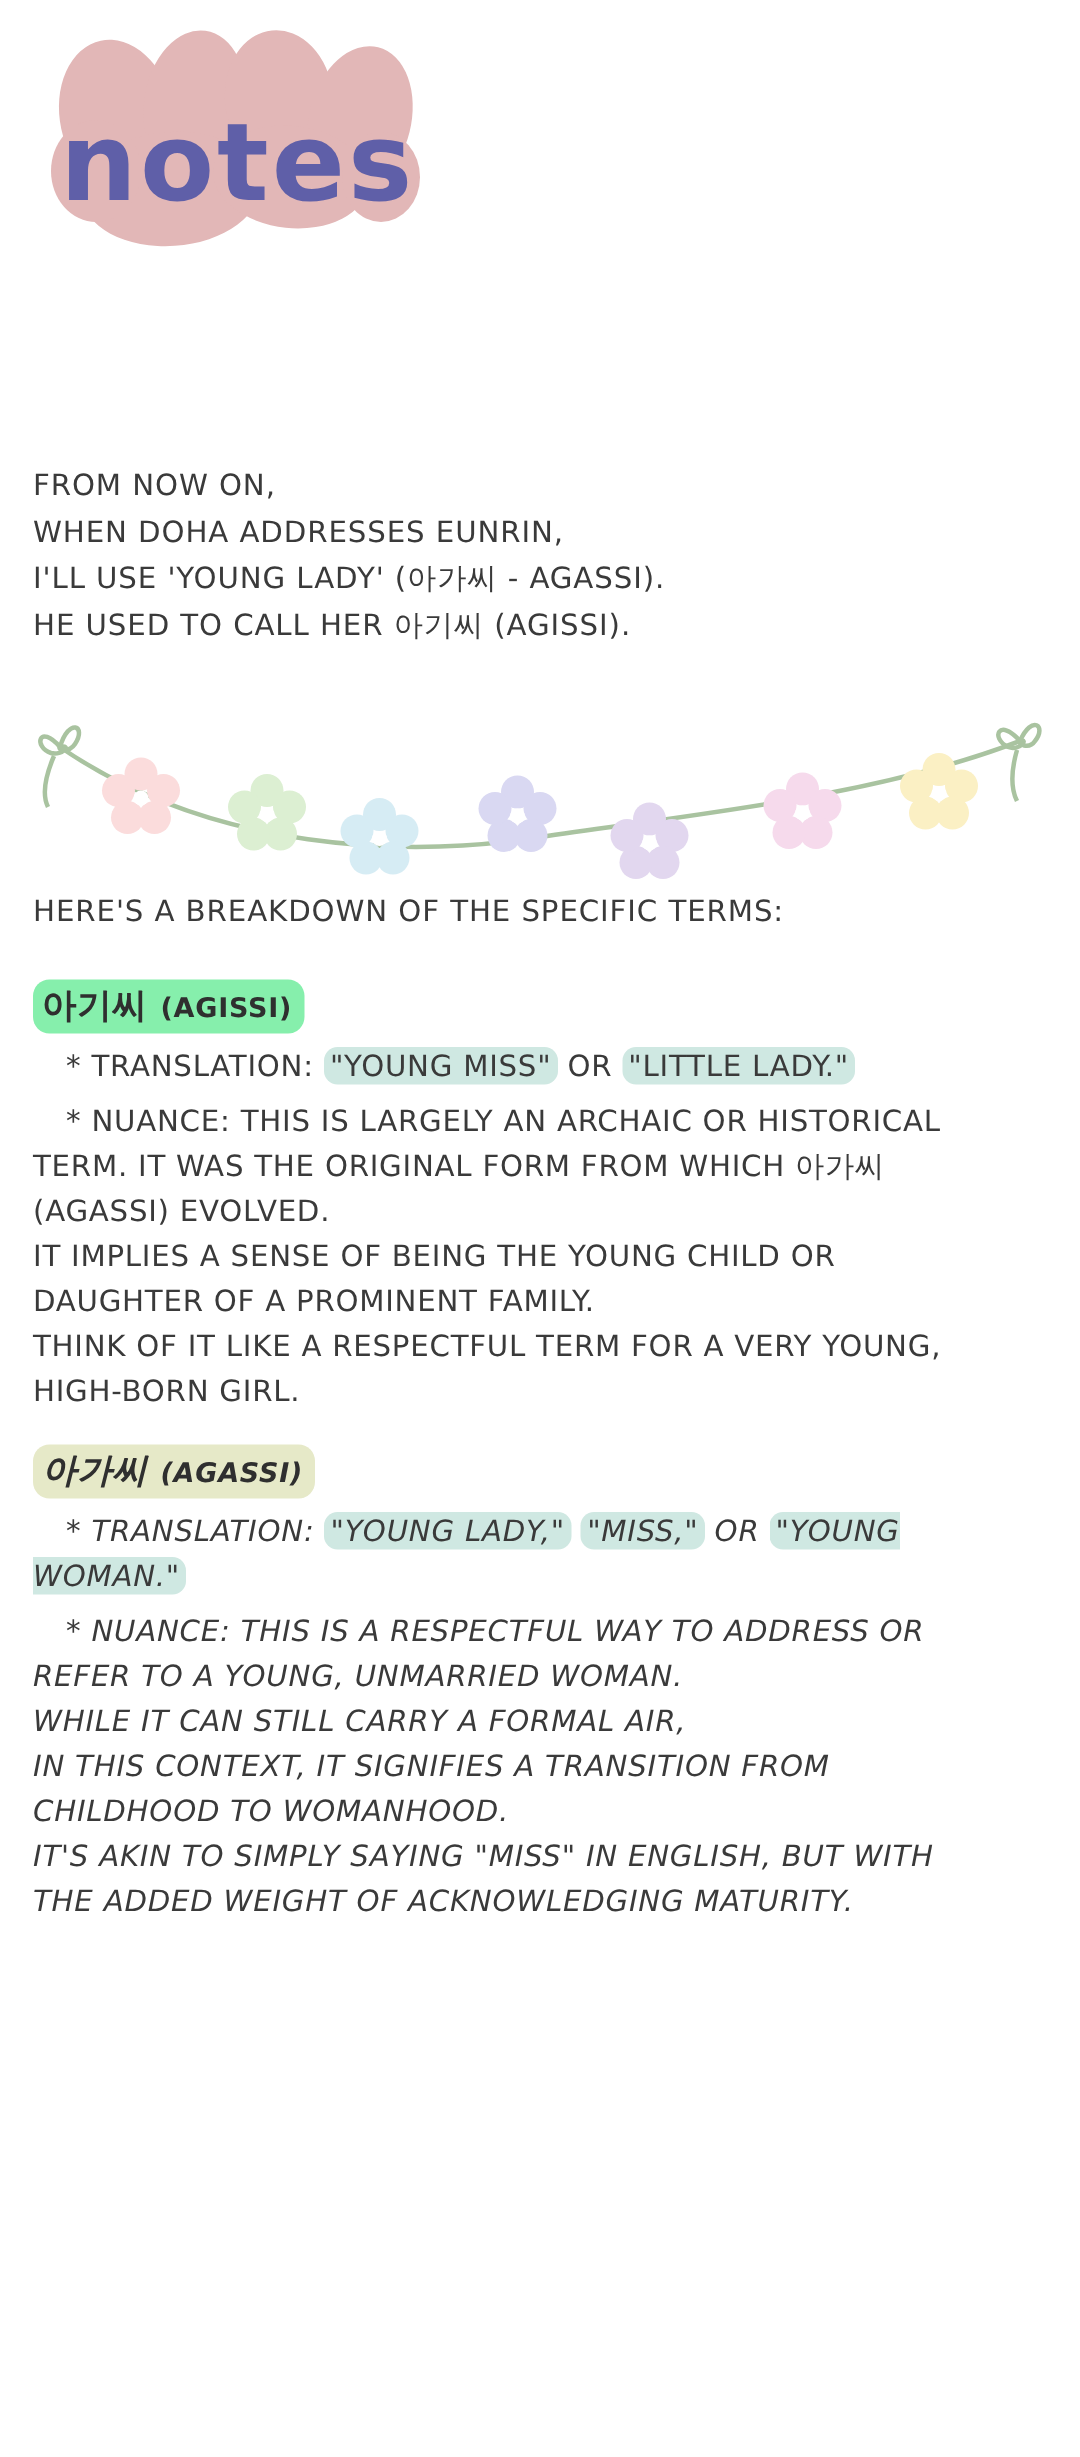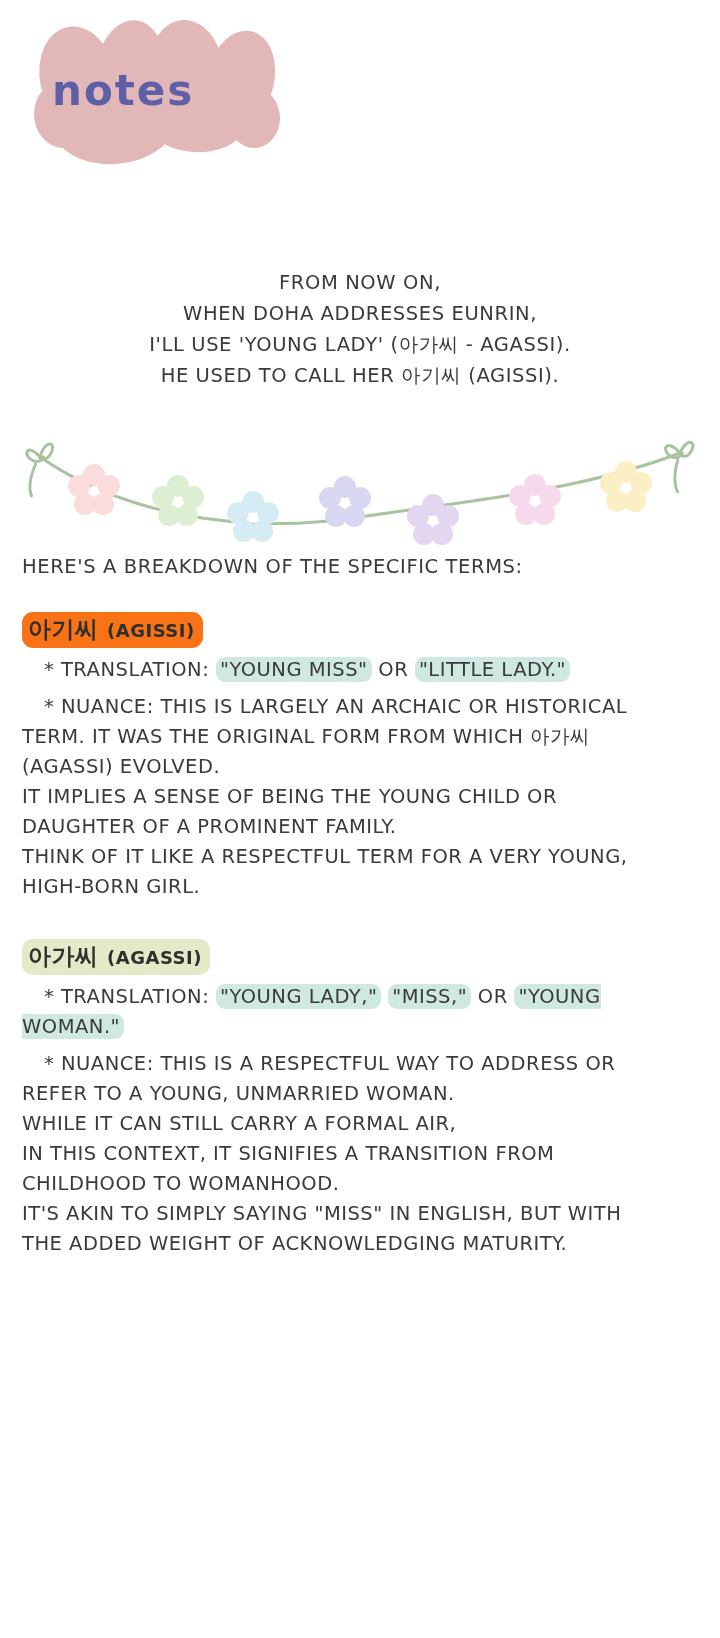--- a/index.html
+++ b/index.html
@@ -25,44 +25,44 @@
   .blob-wrap {
     position: absolute;
     top: 18px;
     left: 18px;
     width: 300px;
     height: 160px;
   }
   .blob-wrap svg { display: block; }
   .notes-title {
     position: absolute;
-    left: 52px;
+    left: 40px;
     top: 66px;
     font-family: "DejaVu Sans", sans-serif;
-    font-size: 42px;
+    font-size: 72px;
     font-weight: bold;
     letter-spacing: 2px;
     color: #5f5fa8;
     text-transform: lowercase;
   }
 
   
   .content {
     padding: 0 22px;
   }
   .para {
     font-family: "DejaVu Sans", sans-serif;
     font-size: 19.5px;
     line-height: 31px;
     letter-spacing: 0.6px;
     color: #3a3a3a;
     text-transform: uppercase;
     white-space: pre-line;
   }
-  .para.intro { margin-top: 67px; text-align: center; }
+  .para.intro { margin-top: 108px; }
   .para.gap { margin-top: 26px; }
 
   
   .divider {
     margin-top: 44px;
     width: 100%;
     height: 120px;
   }
   .divider svg { display: block; }
 
@@ -81,21 +81,21 @@
     font-size: 23px;
     font-weight: bold;
     letter-spacing: 0.5px;
     color: #2f2f2f;
     padding: 2px 8px 3px 6px;
     border-radius: 11px;
   }
   .term-heading .romaja {
     font-size: 18px;
   }
-  .hl-agissi { background: #f97316; }
+  .hl-agissi { background: #86efac; }
   .hl-agassi { background: #e6e9c8; }
 
   .term-lines {
     margin-top: 7px;
     font-family: "DejaVu Sans", sans-serif;
     font-size: 19.5px;
     line-height: 30px;
     letter-spacing: 0.5px;
     text-transform: uppercase;
     color: #3a3a3a;
@@ -241,21 +241,21 @@
     <div class="term-lines"><span class="indent"></span><span>* TRANSLATION: </span><span class="mark-mint">"YOUNG MISS"</span><span> OR </span><span class="mark-mint">"LITTLE LADY."</span></div>
     <div class="term-lines"><span class="indent"></span><span>* NUANCE: THIS IS LARGELY AN ARCHAIC OR HISTORICAL
 TERM. IT WAS THE ORIGINAL FORM FROM WHICH 아가씨
 (AGASSI) EVOLVED.
 IT IMPLIES A SENSE OF BEING THE YOUNG CHILD OR
 DAUGHTER OF A PROMINENT FAMILY.
 THINK OF IT LIKE A RESPECTFUL TERM FOR A VERY YOUNG,
 HIGH-BORN GIRL.</span></div>
   </div>
 
-  <div class="term-block" style="margin-top:37px;">
+  <div class="term-block" style="margin-top:20px;font-style:italic;">
     <div class="term-heading hl-agassi">
       <span>아가씨</span>
       <span class="romaja">(AGASSI)</span>
     </div>
     <div class="term-lines"><span class="indent"></span><span>* TRANSLATION: </span><span class="mark-mint">"YOUNG LADY,"</span><span> </span><span class="mark-mint">"MISS,"</span><span> OR </span><span class="mark-mint">"YOUNG WOMAN."</span></div>
     <div class="term-lines"><span class="indent"></span><span>* NUANCE: THIS IS A RESPECTFUL WAY TO ADDRESS OR
 REFER TO A YOUNG, UNMARRIED WOMAN.
 WHILE IT CAN STILL CARRY A FORMAL AIR,
 IN THIS CONTEXT, IT SIGNIFIES A TRANSITION FROM
 CHILDHOOD TO WOMANHOOD.

